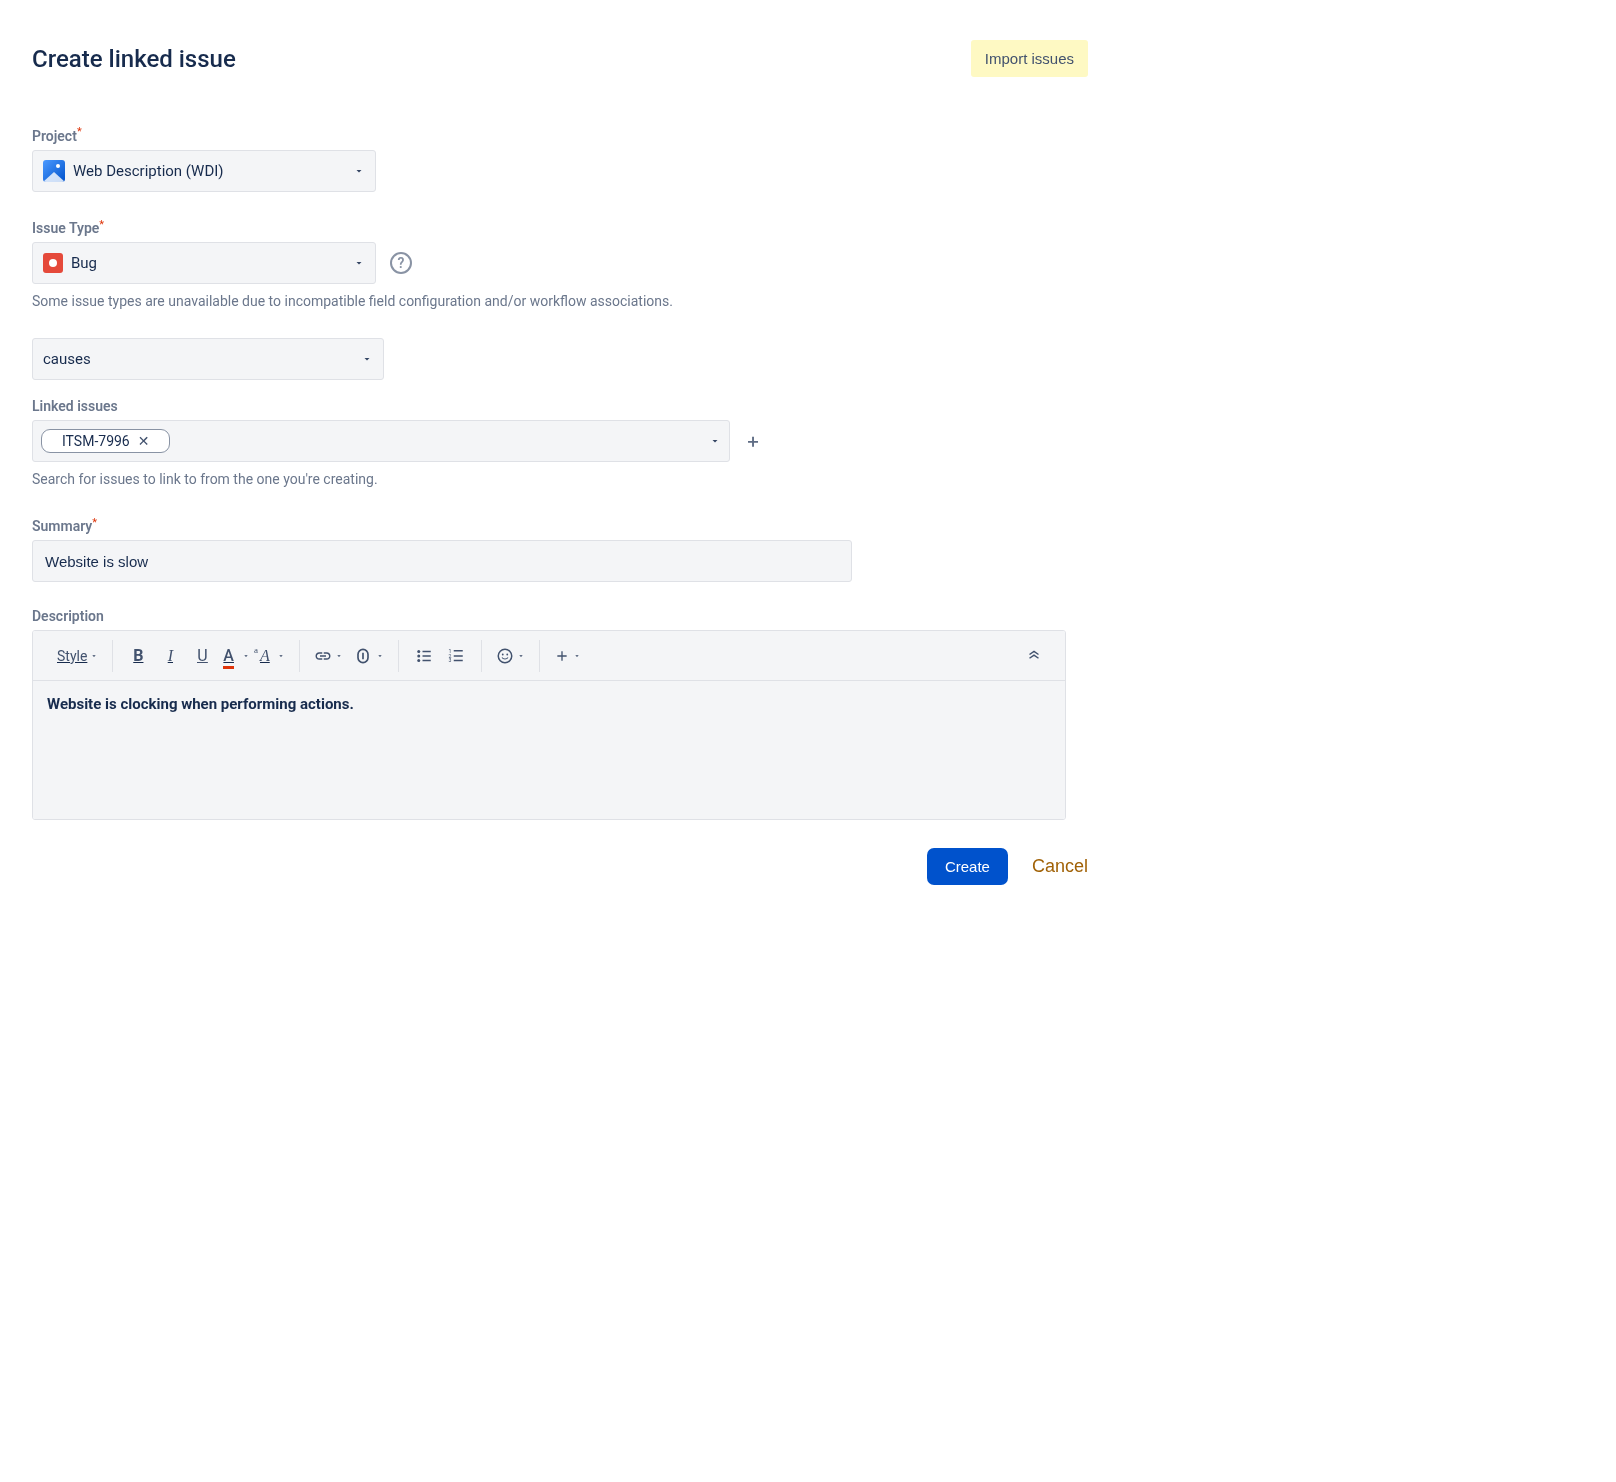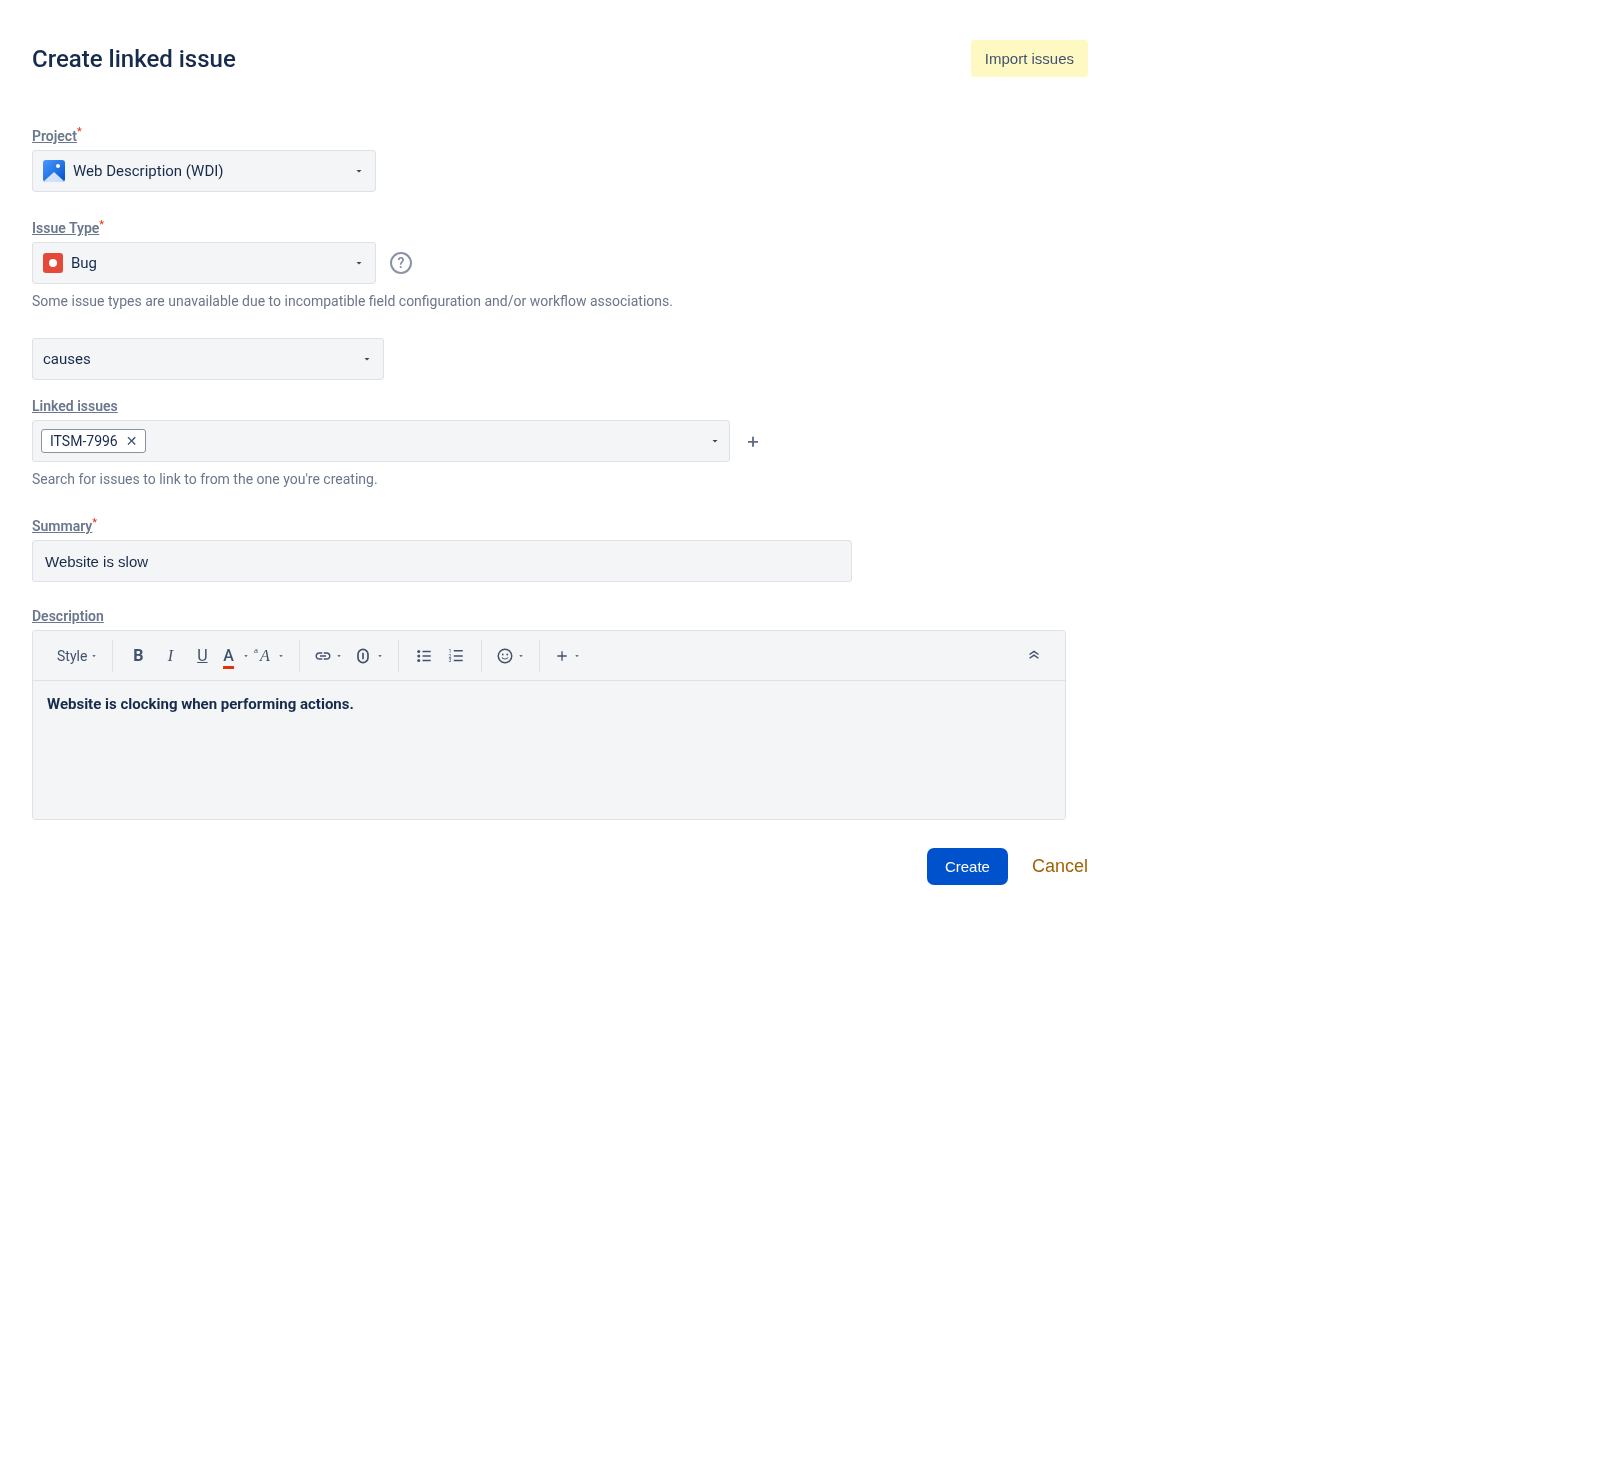--- a/index.html
+++ b/index.html
@@ -11,21 +11,21 @@
   padding: 40px 32px;
   width: 1120px;
 }
 .header { display: flex; justify-content: space-between; align-items: center; margin-bottom: 48px; }
 .title { font-size: 24px; font-weight: 500; color: #172B4D; }
 .import-btn {
   background: #fef9c3; color: #42526E; border: none; padding: 10px 14px;
   border-radius: 3px; font-size: 15px; cursor: pointer; font-weight: 400;
 }
 .field-group { margin-bottom: 26px; }
-.label { font-size: 14px; font-weight: 600; color: #6B778C; margin-bottom: 6px; display: inline-block; text-decoration: underline; }
+.label { font-size: 14px; font-weight: 600; color: #6B778C; margin-bottom: 6px; display: inline-block; }
 .required { color: #DE350B; font-size: 11px; vertical-align: super; }
 .select-box {
   background: #F4F5F7; border: 1px solid #DFE1E6; border-radius: 3px;
   height: 42px; display: flex; align-items: center; padding: 0 10px;
   justify-content: space-between; cursor: pointer; width: 344px;
 }
 .select-box.wide { width: 352px; }
 .select-content { display: flex; align-items: center; gap: 8px; }
 .proj-icon {
   width: 22px; height: 22px; background: linear-gradient(135deg, #4C9AFF 0%, #0052CC 100%);
@@ -54,35 +54,35 @@
 }
 .helper-text { color: #6B778C; font-size: 14px; margin-top: 8px; line-height: 1.4; }
 .issuetype-row { display: flex; align-items: center; }
 .linked-row { display: flex; align-items: center; gap: 14px; }
 .linked-select {
   background: #F4F5F7; border: 1px solid #DFE1E6; border-radius: 3px;
   height: 42px; display: flex; align-items: center; padding: 0 8px;
   justify-content: space-between; width: 698px;
 }
 .tag {
-  background: #fff; border: 1px solid #8993A4; border-radius: 3px; padding: 3px 8px;
+  background: #fff; border: 1px solid #8993A4; border-radius: 9px; padding: 3px 20px;
   display: flex; align-items: flex-start; gap: 8px; font-size: 14px; color: #172B4D;
 }
 .tag-x { cursor: pointer; color: #42526E; font-size: 14px; font-weight: 500; }
 .plus-icon { color: #5E6C84; font-size: 18px; font-weight: bold; cursor: pointer; }
 .text-input {
   background: #F4F5F7; border: 1px solid #DFE1E6; border-radius: 3px;
   height: 42px; padding: 0 12px; width: 820px; font-size: 15px; color: #172B4D;
 }
 .editor-wrap { width: 1034px; border: 1px solid #DFE1E6; border-radius: 3px; overflow: hidden; }
 .toolbar {
   background: #F4F5F7; border-bottom: 1px solid #DFE1E6; height: 50px;
   display: flex; align-items: center; padding: 0 10px; gap: 0;
 }
-.tb-group { display: flex; align-items: center; gap: 2px; padding: 0 10px; border-right: 1px solid #DFE1E6; height: 32px; }
+.tb-group { display: flex; align-items: center; gap: 2px; padding: 0 10px; border-right: 1px solid #DFE1E6; height: 32px; text-decoration: underline; }
 .tb-group:last-of-type { border-right: none; }
 .tb-btn {
   min-width: 30px; height: 32px; display: flex; align-items: center; justify-content: center;
   cursor: pointer; color: #42526E; border-radius: 3px; padding: 0 4px; gap: 3px;
 }
 .tb-style { font-size: 14px; color: #42526E; }
 .tb-right { margin-left: auto; padding-right: 6px; }
 .svgicon { fill: #42526E; }
 .textcolor-btn { display: flex; align-items: center; gap: 2px; }
 .textcolor-a { position: relative; font-weight: 500; font-size: 16px; }

